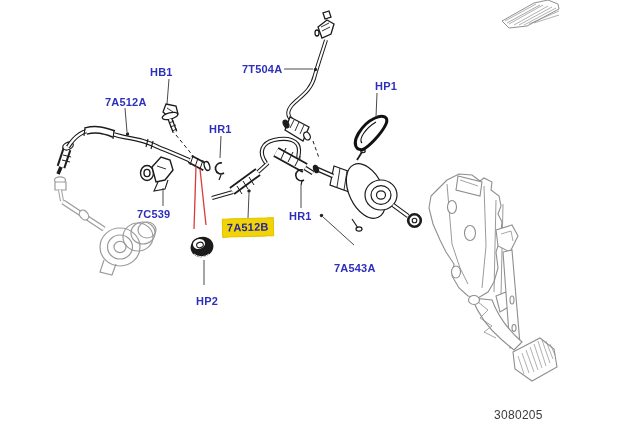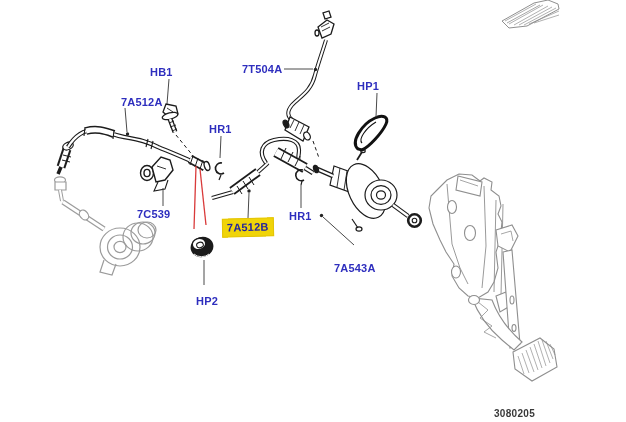--- a/index.html
+++ b/index.html
@@ -10,21 +10,21 @@
   .stage svg{position:absolute;left:0;top:0;}
   .plabel{
     position:absolute;font-size:11px;line-height:12px;font-weight:bold;
     color:#2e2ebe;white-space:nowrap;letter-spacing:0.2px;cursor:pointer;
   }
   .plabel.hl{
     background:#f0d408;color:#23239e;padding:3px 5px 4px 5px;
     transform:rotate(-1.5deg);box-shadow:0 0 0 1px #e3c307 inset;
   }
   .dwgnum{
-    position:absolute;font-size:10px;color:#3a3a3a;font-weight:bold;
+    position:absolute;font-size:12px;color:#3a3a3a;font-weight:normal;
     letter-spacing:0.3px;
   }
 </style>
 </head>
 <body>
 
 <div class="stage">
 
 <svg width="626" height="422" viewBox="0 0 626 422">
 
@@ -202,24 +202,24 @@
     <circle cx="321.5" cy="215.5" r="1.7" fill="#222222" stroke="none"></circle>
     <path d="M204,285 L204,260"></path>
   </g>
 
   <g stroke="#d93a3a" stroke-width="1.3" fill="none">
     <path d="M196,166 L194,229"></path>
     <path d="M200,169 L206,225"></path>
   </g>
 </svg>
 
-<span class="plabel" style="left:121px;top:96px">7A512A</span>
+<span class="plabel" style="left:105px;top:96px">7A512A</span>
 <span class="plabel" style="left:150px;top:66px">HB1</span>
 <span class="plabel" style="left:242px;top:63px">7T504A</span>
-<span class="plabel" style="left:357px;top:80px">HP1</span>
+<span class="plabel" style="left:375px;top:80px">HP1</span>
 <span class="plabel" style="left:209px;top:123px">HR1</span>
 <span class="plabel" style="left:137px;top:208px">7C539</span>
 <span class="plabel hl" style="left:222px;top:218px">7A512B</span>
 <span class="plabel" style="left:289px;top:210px">HR1</span>
 <span class="plabel" style="left:334px;top:262px">7A543A</span>
 <span class="plabel" style="left:196px;top:295px">HP2</span>
 
 <span class="dwgnum" style="left:494px;top:408px">3080205</span>
 
 </div>

